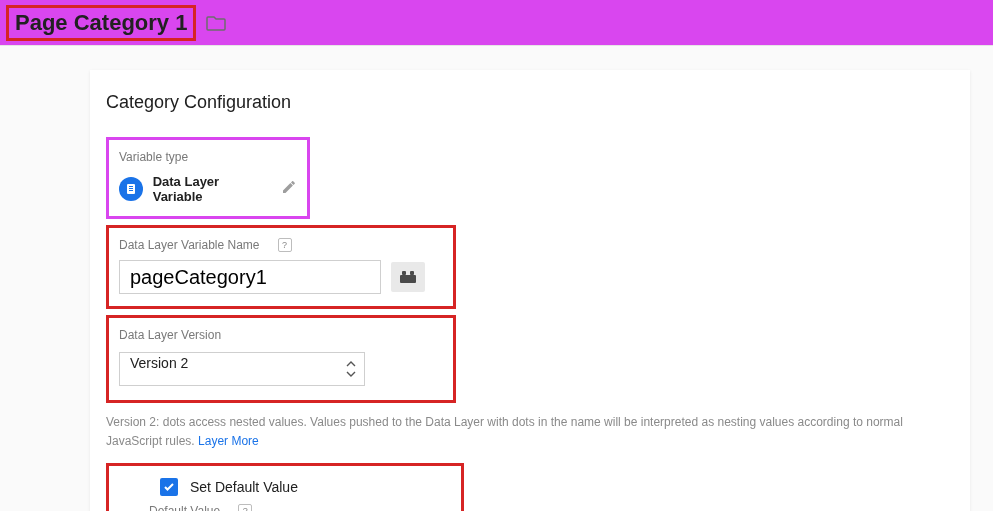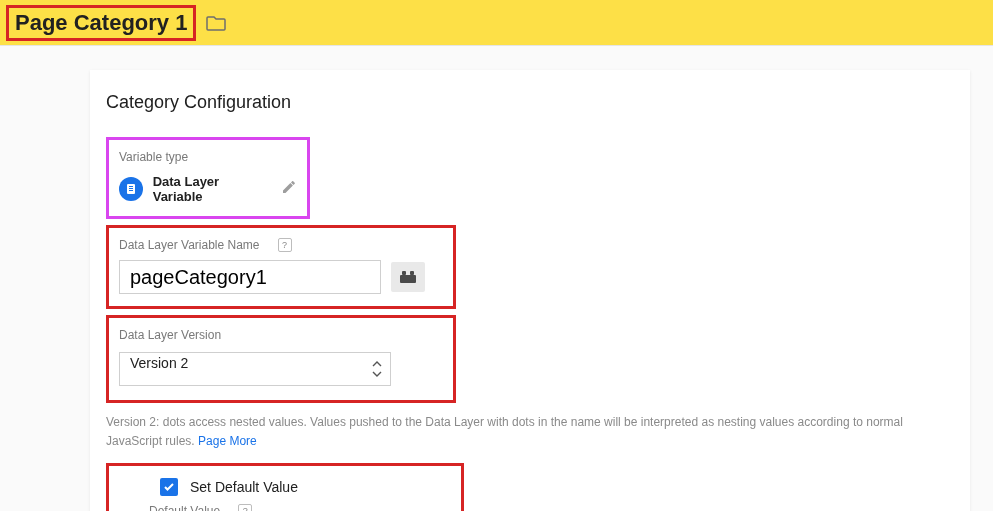--- a/index.html
+++ b/index.html
@@ -1,36 +1,36 @@
 <!DOCTYPE html>
 <html><head>
 <meta charset="utf-8">
 <style>
   * { box-sizing: border-box; margin: 0; padding: 0; }
   html, body { width: 993px; height: 511px; font-family: Arial, Helvetica, sans-serif; background: #fafafa; color: #212121; overflow: hidden; }
-  .topbar { background: #fde047; height: 46px; border-bottom: 1px solid #e5e5e5; display: flex; align-items: center; padding-left: 6px; }
+  .topbar { background: #d946ef; height: 46px; border-bottom: 1px solid #e5e5e5; display: flex; align-items: center; padding-left: 6px; }
   .title-wrap { display: inline-flex; align-items: center; }
   .title-box { border: 3px solid #d62424; padding: 2px 6px; font-size: 22px; font-weight: 700; }
   .folder-icon { margin-left: 10px; display: inline-flex; }
   .panel { background: #fff; margin: 24px 0 0 90px; width: 880px; padding: 22px 16px 26px 16px; box-shadow: 0 1px 3px rgba(0,0,0,.08); position: relative; }
   .panel-title { font-size: 18px; font-weight: 400; margin-bottom: 24px; }
   .section-label { font-size: 12px; color: #797979; margin-bottom: 10px; }
   .vt-box { border: 3px solid #d946ef; padding: 10px 10px 12px 10px; width: 204px; }
   .vt-row { display: flex; align-items: center; gap: 10px; }
   .dlv-icon { width: 24px; height: 24px; border-radius: 50%; background: #1a73e8; display: inline-flex; align-items: center; justify-content: center; }
   .dlv-name { font-size: 13px; font-weight: 700; }
   .pencil { color: #9e9e9e; cursor: pointer; }
   .field-box { border: 3px solid #d62424; margin-top: 6px; padding: 10px 10px 12px 10px; width: 350px; }
   .field-label { font-size: 12px; color: #797979; display: flex; align-items: flex-end; gap: 18px; margin-bottom: 8px; }
   .help-badge { display: inline-flex; align-items: center; justify-content: center; width: 14px; height: 14px; border: 1px solid #bdbdbd; border-radius: 2px; font-size: 9px; color: #888; cursor: pointer; }
   .input-row { display: flex; align-items: center; gap: 10px; }
   .text-input { width: 262px; height: 34px; border: 1px solid #cfcfcf; font-size: 20px; padding: 0 10px; }
   .lego-btn { width: 34px; height: 30px; background: #e9e9e9; display: inline-flex; align-items: center; justify-content: center; cursor: pointer; border-radius: 2px; }
   .version-box { border: 3px solid #d62424; margin-top: 6px; padding: 10px 10px 14px 10px; width: 350px; }
-  .select { position: relative; width: 272px; height: 34px; border: 1px solid #cfcfcf; font-size: 14px; display: flex; align-items: center; padding: 0 26px 13px 10px; background: #fff; cursor: pointer; }
+  .select { position: relative; width: 246px; height: 34px; border: 1px solid #cfcfcf; font-size: 14px; display: flex; align-items: center; padding: 0 26px 13px 10px; background: #fff; cursor: pointer; }
   .select-caret { position: absolute; right: 8px; top: 8px; }
   .version-note { font-size: 12px; color: #8a8a8a; line-height: 1.6; margin-top: 10px; margin-bottom: 12px; }
   .learn-more { color: #1a73e8; cursor: pointer; }
   .default-box { border: 3px solid #d62424; padding: 12px 10px 20px 10px; width: 358px; }
   .check-row { display: flex; align-items: center; gap: 12px; margin-bottom: 8px; padding-left: 41px; }
   .checkbox { width: 18px; height: 18px; background: #1a73e8; border-radius: 2px; display: inline-flex; align-items: center; justify-content: center; cursor: pointer; }
   .default-inner { padding-left: 30px; }
   .annotation { position: absolute; left: 516px; top: 438px; color: #d62424; font-weight: 700; font-size: 15px; line-height: 1.5; }
 </style>
 </head>
@@ -94,21 +94,21 @@
       <span class="select-caret">
         <svg width="10" height="16" viewBox="0 0 10 16">
             <path d="M1 5l4-4 4 4" fill="none" stroke="#555" stroke-width="1.4"></path>
             <path d="M1 11l4 4 4-4" fill="none" stroke="#555" stroke-width="1.4"></path>
           </svg>
       </span>
     </div>
   </div>
 
   <div class="version-note">
-    <span>Version 2: dots access nested values. Values pushed to the Data Layer with dots in the name will be interpreted as nesting values according to normal JavaScript rules. </span><span class="learn-more">Page More</span>
+    <span>Version 2: dots access nested values. Values pushed to the Data Layer with dots in the name will be interpreted as nesting values according to normal JavaScript rules. </span><span class="learn-more">Layer More</span>
   </div>
 
   <div class="default-box">
     <div class="check-row">
       <span class="checkbox">
         <svg width="12" height="12" viewBox="0 0 12 12">
             <path d="M2 6l2.5 2.5L10 3" fill="none" stroke="#fff" stroke-width="2"></path>
           </svg>
       </span>
       <span style="font-size:14px;">Set Default Value</span>

